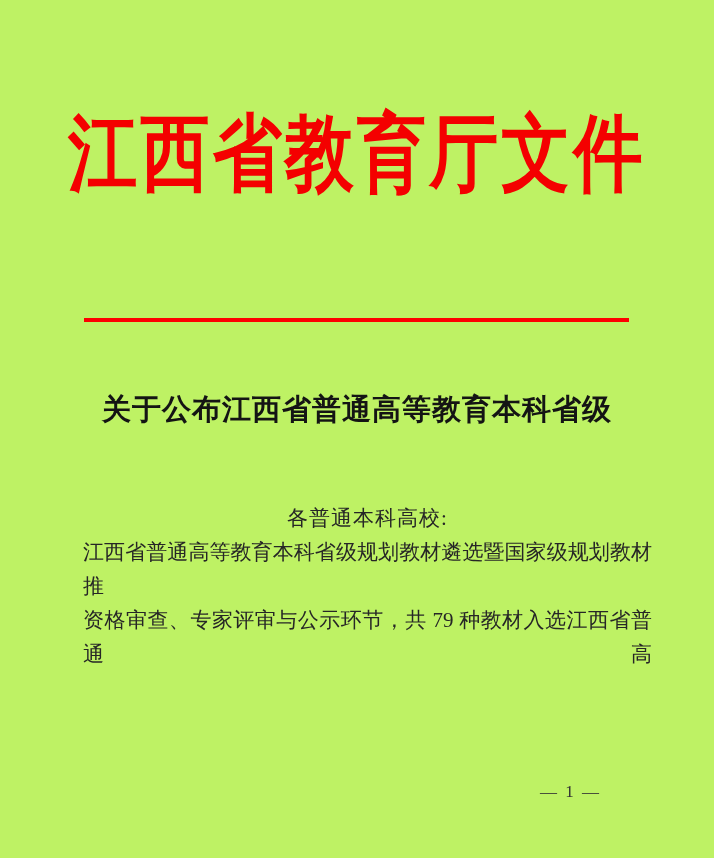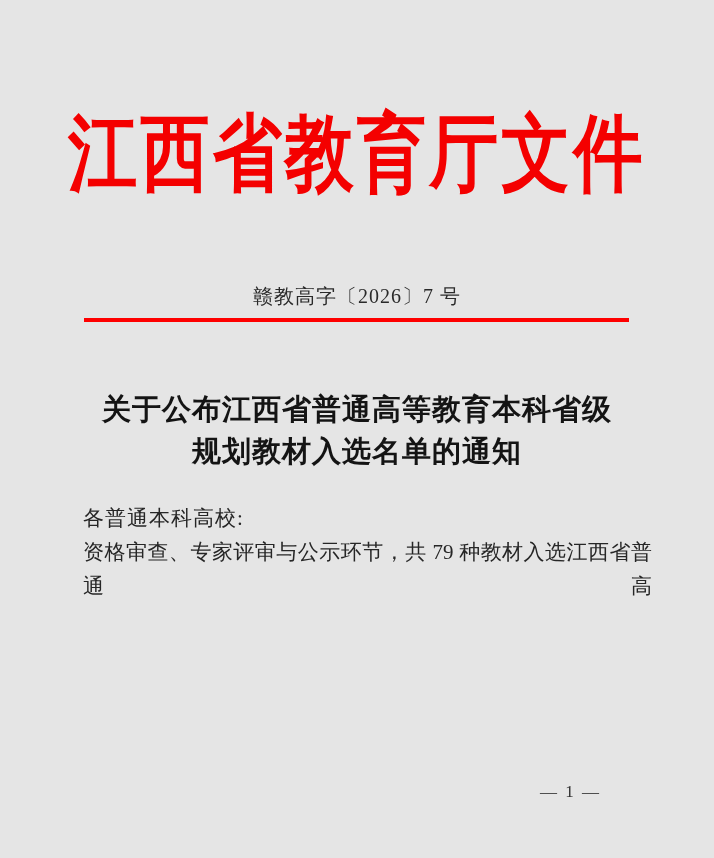--- a/index.html
+++ b/index.html
@@ -4,21 +4,21 @@
 <style>
   html, body {
     margin: 0;
     padding: 0;
     background: #ffffff;
   }
   .page {
     position: relative;
     width: 714px;
     height: 858px;
-    background: #e5e5e5;
+    background: #bef264;
     overflow: hidden;
     font-family: "Liberation Serif", "DejaVu Serif", serif;
     color: #1e1e1e;
   }
   
   .red-head {
     position: absolute;
     top: 104px;
     left: 0;
     width: 714px;
@@ -71,20 +71,21 @@
     position: absolute;
     top: 501px;
     left: 83px;
     width: 569px;
     font-size: 21px;
     line-height: 34px;
     color: #262626;
   }
   .bline {
     white-space: nowrap;
+    text-align: center;
   }
   .bline.fill {
     white-space: normal;
     text-align: justify;
     text-align-last: justify;
   }
   .bline.indent {
     text-indent: 2em;
   }
   .salutation {
@@ -103,30 +104,29 @@
     white-space: nowrap;
   }
 </style>
 </head>
 <body>
 
 <div class="page">
 
   <div class="red-head">江西省教育厅文件</div>
 
-  <div class="doc-no">赣教高字〔2026〕7 号</div>
 
   <div class="red-rule"></div>
 
   <div class="notice-title">
     <div>关于公布江西省普通高等教育本科省级</div>
-    <div>规划教材入选名单的通知</div>
   </div>
 
   <div class="body-block">
     <div class="bline salutation">各普通本科高校:</div>
+    <div class="bline fill">江西省普通高等教育本科省级规划教材遴选暨国家级规划教材推</div>
     <div class="bline fill">资格审查、专家评审与公示环节，共 79 种教材入选江西省普通高</div>
 
   </div>
 
   <div class="page-num">— 1 —</div>
 
 </div>
 
 </body></html>

